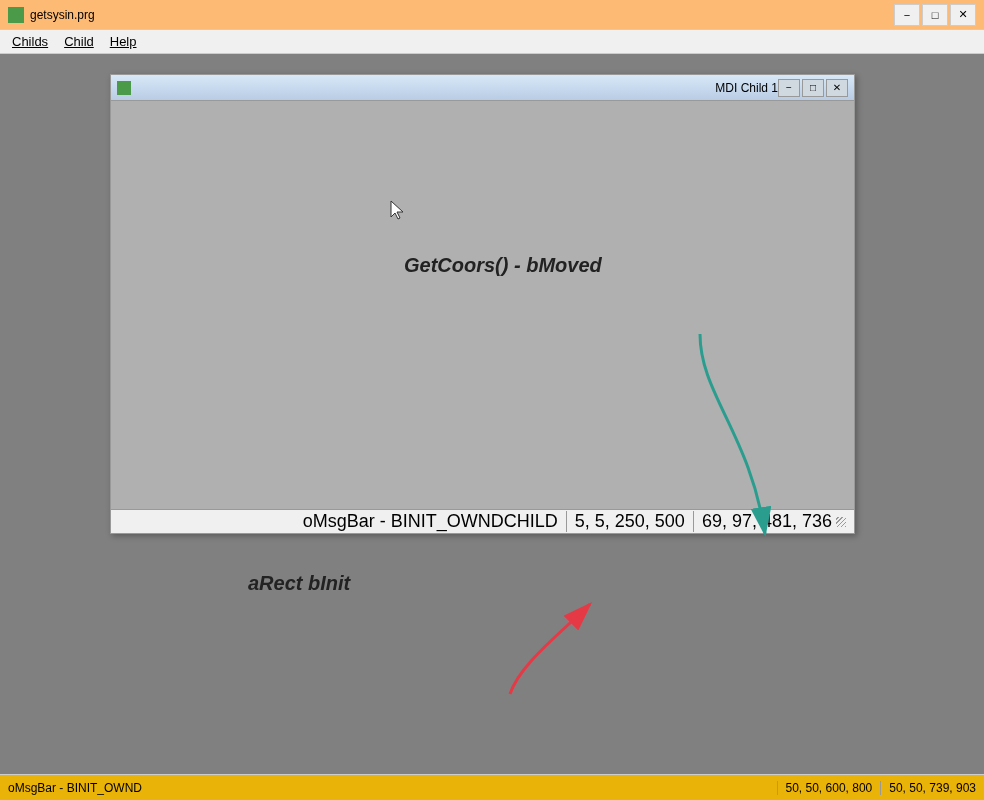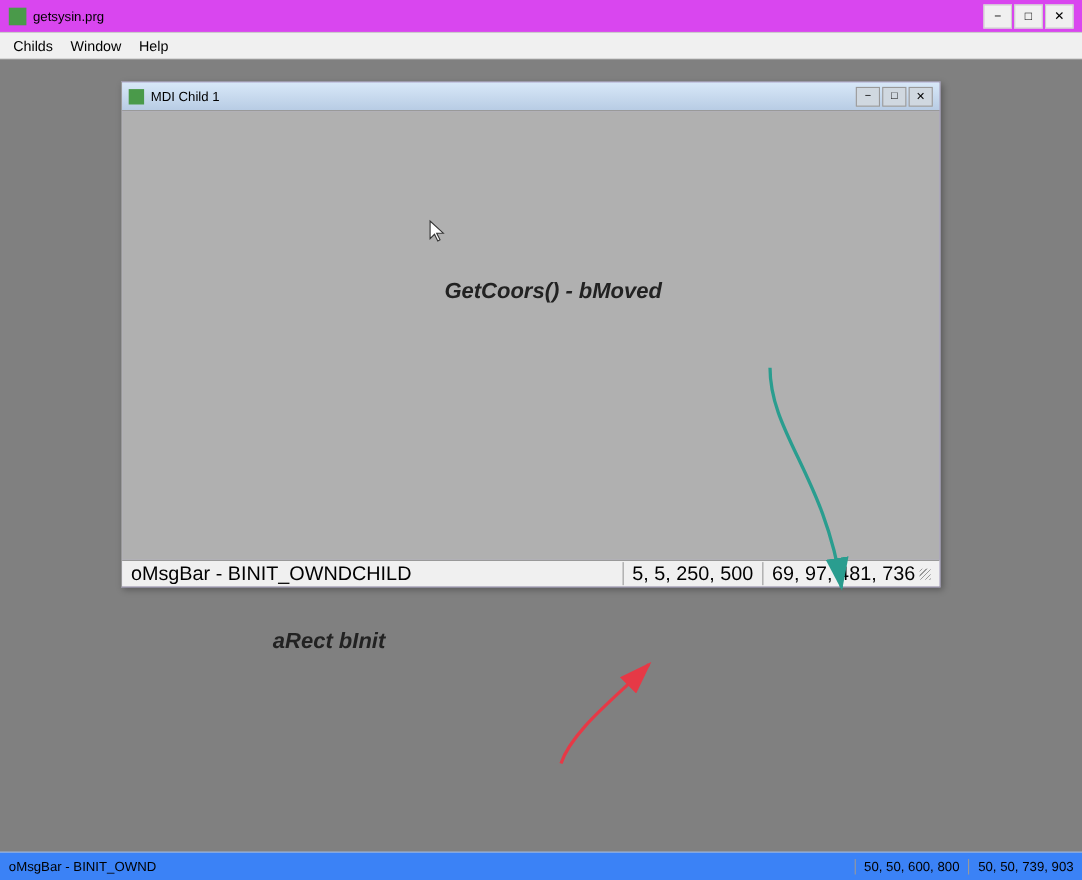--- a/index.html
+++ b/index.html
@@ -9,21 +9,21 @@
       background: #808080;
       font-family: 'Segoe UI', Tahoma, sans-serif;
       font-size: 13px;
       overflow: hidden;
       display: flex;
       flex-direction: column;
     }
 
     
     .title-bar {
-      background: #d946ef;
+      background: #fdba74;
       height: 30px;
       display: flex;
       align-items: center;
       padding: 0 8px;
       border-bottom: 1px solid #ccc;
       flex-shrink: 0;
     }
     .title-bar-icon {
       width: 16px;
       height: 16px;
@@ -58,42 +58,44 @@
       display: flex;
       align-items: center;
       padding: 0 4px;
       border-bottom: 1px solid #ccc;
       flex-shrink: 0;
     }
     .menu-item {
       padding: 2px 8px;
       cursor: pointer;
       font-size: 13px;
+      text-decoration: underline;
     }
 
     
     .mdi-area {
       flex: 1;
       background: #808080;
       position: relative;
       overflow: hidden;
     }
 
     
     .mdi-child {
       position: absolute;
       top: 20px;
       left: 110px;
       width: 745px;
       height: 460px;
-      background: #c4b5fd;
+      background: #84cc16;
       border: 1px solid #999;
       box-shadow: 2px 2px 6px rgba(0,0,0,0.3);
       display: flex;
       flex-direction: column;
+      text-align: right;
     }
     .mdi-child-titlebar {
       background: linear-gradient(to bottom, #d8e8f8, #b8cce4);
       height: 26px;
       display: flex;
       align-items: center;
       padding: 0 6px;
       border-bottom: 1px solid #999;
       flex-shrink: 0;
     }
@@ -205,21 +207,21 @@
     }
     .arrow-red {
       position: absolute;
       top: 530px;
       left: 460px;
     }
 
     
     .bottom-status-bar {
       height: 26px;
-      background: #3b82f6;
+      background: #eab308;
       border-top: 1px solid #ccc;
       display: flex;
       align-items: center;
       font-size: 12px;
       flex-shrink: 0;
     }
     .bottom-status-left {
       flex: 1;
       padding: 0 8px;
       border-right: 1px solid #999;
@@ -242,21 +244,21 @@
   <span class="title-bar-text">getsysin.prg</span>
   <div class="title-bar-buttons">
     <div class="title-btn">−</div>
     <div class="title-btn">□</div>
     <div class="title-btn close">✕</div>
   </div>
 </div>
 
 <div class="menu-bar">
   <div class="menu-item">Childs</div>
-  <div class="menu-item">Window</div>
+  <div class="menu-item">Child</div>
   <div class="menu-item">Help</div>
 </div>
 
 <div class="mdi-area">
 
   <div class="mdi-child">
     <div class="mdi-child-titlebar">
       <div class="mdi-child-icon"></div>
       <span class="mdi-child-title">MDI Child 1</span>
       <div class="mdi-child-btns">

